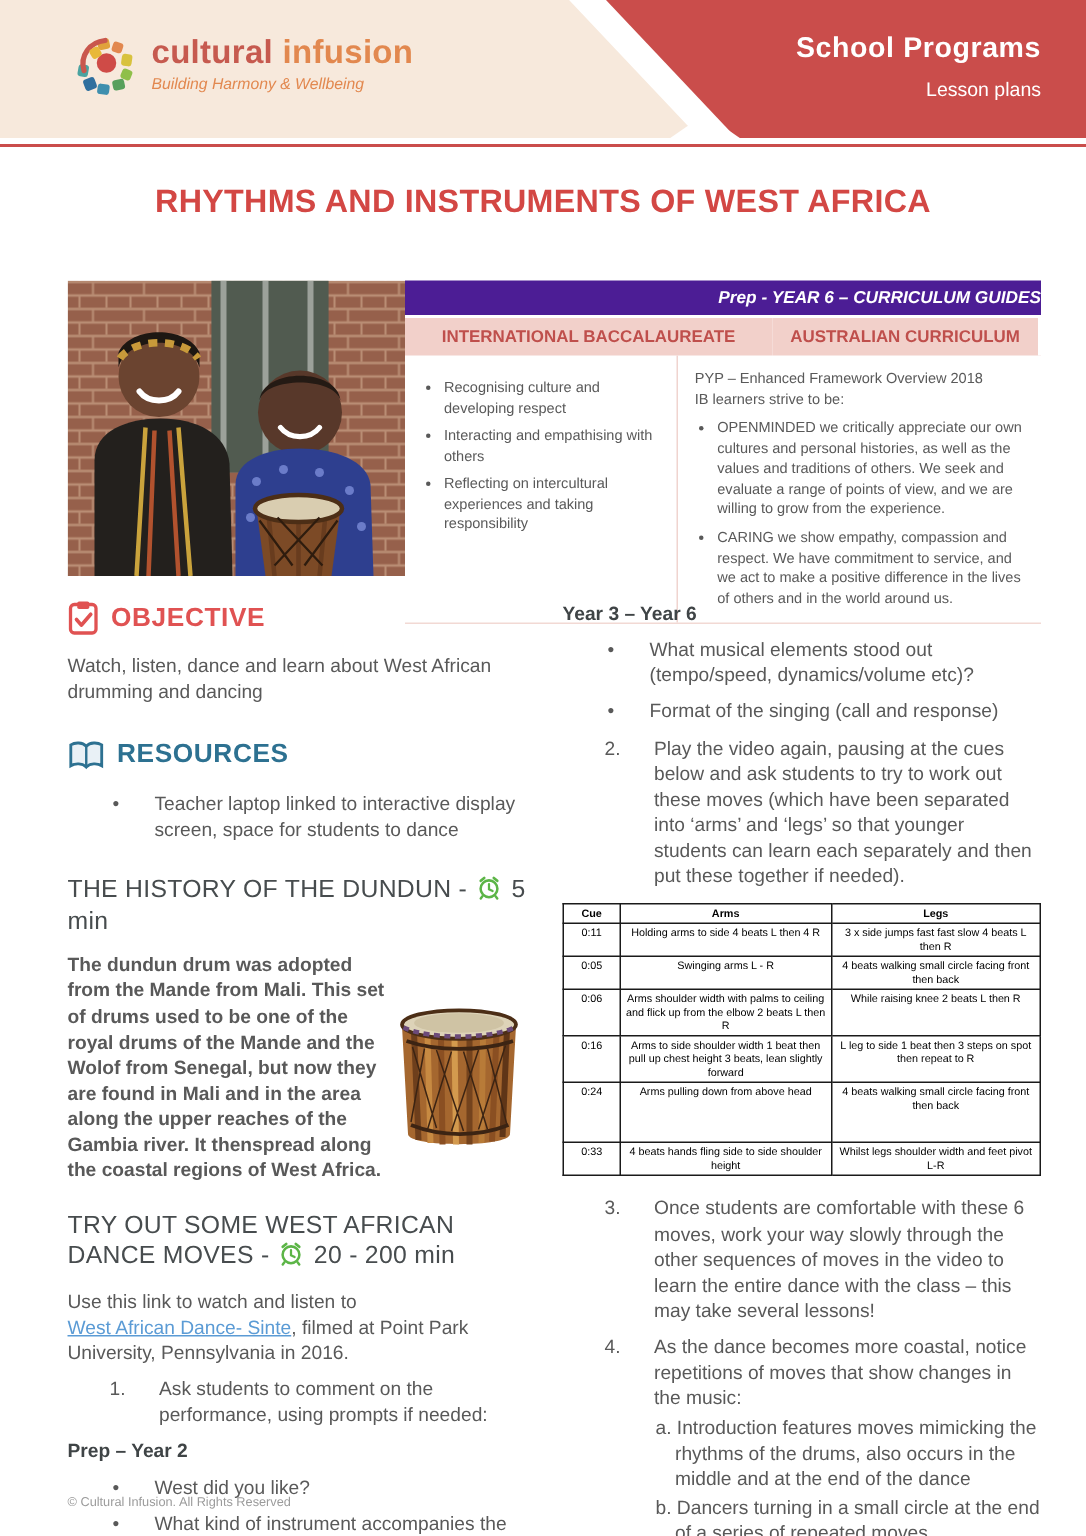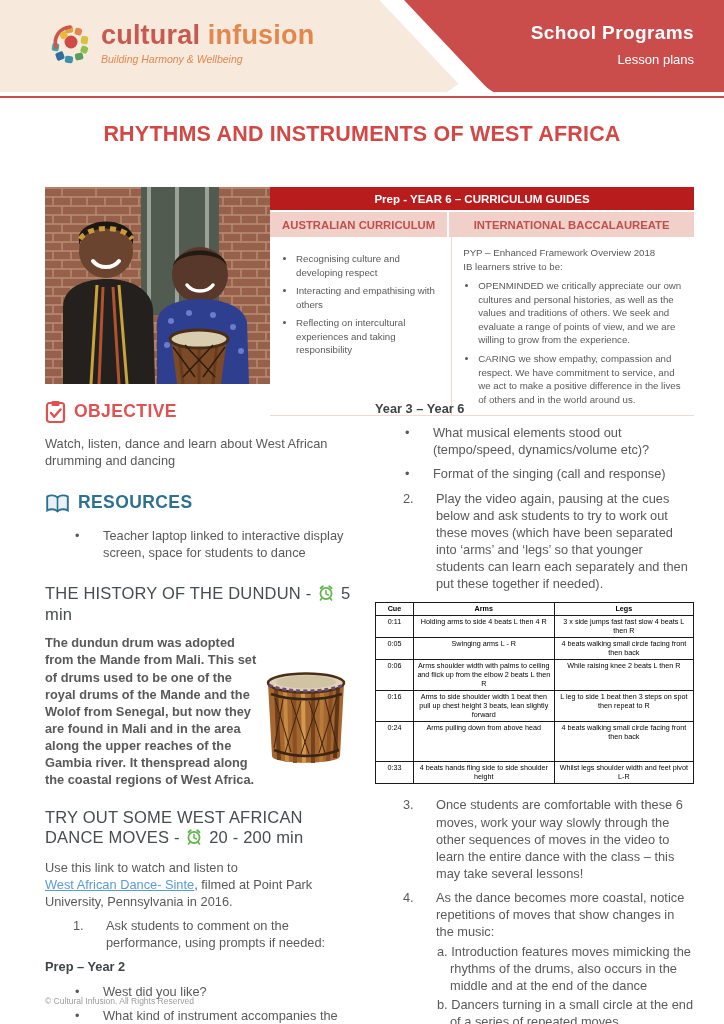--- a/index.html
+++ b/index.html
@@ -9,38 +9,38 @@
   
   .header{position:relative;height:92px;background:#f7e9dc;}
   .ribbon-white{position:absolute;inset:0;background:#fff;
     clip-path:polygon(52.4% 0,56.4% 0,68.4% 100%,64.4% 100%);}
   .ribbon-red{position:absolute;inset:0;background:#ca4d4b;
     clip-path:polygon(55.8% 0,100% 0,100% 100%,67.8% 100%);}
   .ribbon-text{position:absolute;top:22px;right:30px;text-align:right;color:#fff;z-index:2;}
   .ribbon-title{font-size:19px;font-weight:bold;letter-spacing:.4px;}
   .ribbon-sub{font-size:13px;margin-top:8px;}
   .logo{position:absolute;left:48px;top:20px;display:flex;align-items:center;gap:9px;z-index:2;}
-  .logo-name{font-size:27px;font-weight:bold;line-height:1;letter-spacing:.2px;}
+  .logo-name{font-size:22px;font-weight:bold;line-height:1;letter-spacing:.2px;}
   .name-cultural{color:#c65a4f;} .name-infusion{color:#e2884f;}
   .tagline{font-size:10.5px;font-style:italic;color:#e2884f;margin-top:4px;}
   .header-rule{position:relative;height:10px;}
   .rule-line{position:absolute;top:4px;left:0;right:0;height:2px;background:#ca4d4b;}
   .notch{position:absolute;left:441px;top:-16px;width:0;height:0;z-index:1;
     border-left:29px solid transparent;border-right:29px solid transparent;border-bottom:20px solid #fff;}
 
   
   h1.doc-title{margin:20px 0 0;text-align:center;color:#d34744;font-size:21.5px;
     font-weight:bold;letter-spacing:.2px;}
 
   
   .top-section{display:flex;margin:40px 30px 0 45px;height:197px;}
   .photo{width:225px;height:197px;flex:none;overflow:hidden;}
   .ctable{flex:1;display:flex;flex-direction:column;font-size:9.7px;}
-  .ct-title{background:#b91c1c;color:#fff;font-weight:bold;font-size:11.5px;
-    text-align:center;padding:6px 0 5px;}
+  .ct-title{background:#4c1d95;color:#fff;font-weight:bold;font-size:11.5px;
+    text-align:right;padding:6px 0 5px;font-style:italic;}
   .ct-head{display:flex;margin-top:2px;}
   .ct-head .cell{background:#f2d0ca;color:#bf4f4c;font-weight:bold;font-size:11.3px;
     text-align:center;padding:7px 0 6px;}
   .ct-head .c1{width:42%;border-right:2px solid #fff;}
   .ct-head .c2{width:58%;}
   .ct-body{display:flex;flex:1;border-bottom:1px solid #f2d9d4;}
   .ct-body .cell{padding:9px 11px 4px;line-height:1.4;color:#595959;}
   .ct-body .c1{width:42%;border-right:1px solid #f0d4cf;}
   .ct-body .c2{width:58%;}
   .ct-body .intro{font-weight:bold;}
@@ -164,22 +164,22 @@
 
         <path d="M126 152 L132 197 H176 L182 152 Z" fill="#7c4a26"></path>
         <path d="M134 156 L138 197 M154 156 L154 197 M172 156 L168 197" stroke="#56301686" stroke-width="3"></path>
         <ellipse cx="154" cy="152" rx="29" ry="9" fill="#d9cdb0" stroke="#4c2e16" stroke-width="3"></ellipse>
         <path d="M128 160 L150 190 M180 160 L158 190 M140 158 L170 190 M168 158 L138 190" stroke="#2e1c0e" stroke-width="1.5"></path>
       </svg>
     </div>
     <div class="ctable">
       <div class="ct-title">Prep - YEAR 6 – CURRICULUM GUIDES</div>
       <div class="ct-head">
+        <div class="cell c2">INTERNATIONAL BACCALAUREATE</div>
         <div class="cell c1">AUSTRALIAN CURRICULUM</div>
-        <div class="cell c2">INTERNATIONAL BACCALAUREATE</div>
       </div>
       <div class="ct-body">
         <div class="cell c1">
           <ul>
             <li>Recognising culture and developing respect</li>
             <li>Interacting and empathising with others</li>
             <li>Reflecting on intercultural experiences and taking responsibility</li>
           </ul>
         </div>
         <div class="cell c2">

